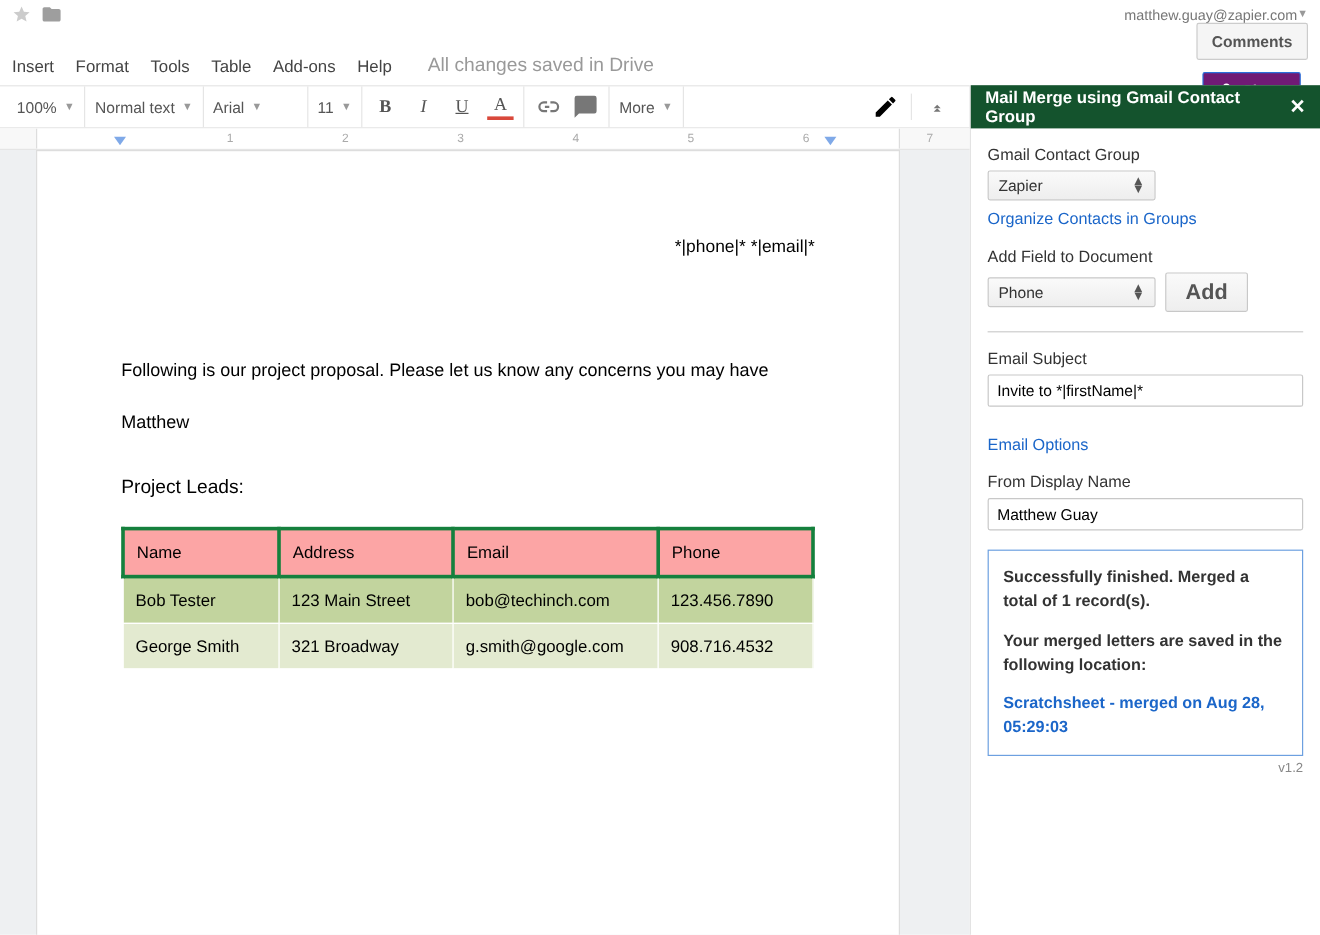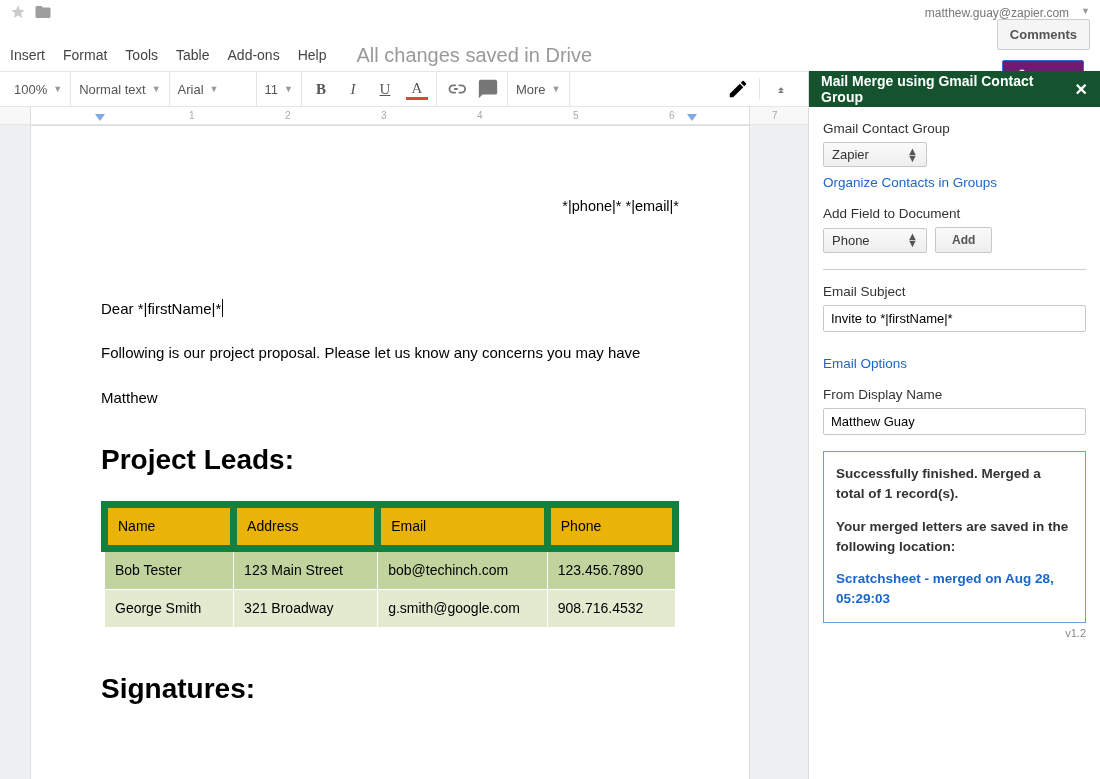--- a/index.html
+++ b/index.html
@@ -3,28 +3,28 @@
 <meta charset="utf-8">
 <style>
 * { box-sizing: border-box; margin: 0; padding: 0; }
 body { font-family: Arial, sans-serif; font-size: 13px; color: #222; background: #fff; overflow: hidden; width: 1100px; height: 779px; }
 
 
 .header-top { height: 26px; display: flex; align-items: center; padding: 0 10px; justify-content: space-between; }
 .header-top-left { display: flex; align-items: center; gap: 8px; }
 .star-icon svg { width: 16px; height: 16px; fill: #ccc; }
 .folder-icon svg { width: 18px; height: 18px; fill: #9e9e9e; }
-.header-top-right { display: flex; gap: 12px; color: #777; font-size: 12px; padding-left: 22px; }
+.header-top-right { display: flex; gap: 0; color: #777; font-size: 12px; padding-left: 22px; }
 .header-top-right .chev { font-size: 9px; color: #999; }
 
 
 .menubar { height: 32px; display: flex; align-items: center; padding: 0 10px; justify-content: space-between; margin-top: 13px; }
 .menubar-left { display: flex; align-items: center; gap: 18px; font-size: 14px; color: #444; }
 .menubar-left .menu-item { cursor: pointer; }
-.save-status { color: #999; font-size: 20px; margin-left: 12px; }
+.save-status { color: #999; font-size: 16px; margin-left: 12px; }
 .menubar-right { display: flex; align-items: center; gap: 10px; flex-direction: column; }
 .btn-comments { background: #f5f5f5; border: 1px solid #ccc; border-radius: 2px; padding: 7px 12px; font-size: 13px; font-weight: bold; color: #555; cursor: pointer; }
 .btn-share { background: #701a75; border: 1px solid #2a6fd9; border-radius: 2px; padding: 7px 12px; font-size: 13px; font-weight: bold; color: #fff; cursor: pointer; display: flex; align-items: center; gap: 6px; }
 .btn-share svg { width: 14px; height: 14px; fill: #fff; }
 
 
 .toolbar { height: 36px; border-top: 1px solid #e5e5e5; border-bottom: 1px solid #e5e5e5; display: flex; align-items: center; padding: 0 6px; color: #555; font-size: 13px; }
 .tb-group { display: flex; align-items: center; height: 100%; padding: 0 8px; border-right: 1px solid #e5e5e5; gap: 10px; }
 .tb-group:last-child { border-right: none; }
 .tb-dd { display: flex; align-items: center; gap: 6px; cursor: pointer; }
@@ -41,35 +41,35 @@
 .ruler .page-ruler { position: absolute; left: 30px; width: 720px; height: 100%; background: #fff; border-left: 1px solid #ddd; border-right: 1px solid #ddd; }
 .ruler .tick { position: absolute; top: 3px; font-size: 10px; color: #aaa; }
 .ruler .marker { position: absolute; top: 7px; width: 0; height: 0; border-left: 5px solid transparent; border-right: 5px solid transparent; border-top: 7px solid #7fa9e8; }
 .doc-area { flex: 1; background: #eef0f2; position: relative; overflow: hidden; }
 .page { background: #fff; width: 720px; margin-left: 30px; min-height: 900px; border: 1px solid #ddd; padding: 70px 70px 40px 70px; font-size: 15px; color: #000; line-height: 1.5; }
 .page .hdr-right { text-align: right; font-size: 14.5px; margin-bottom: 80px; }
 .page .greeting { margin-bottom: 22px; position: relative; }
 .page .cursor { display: inline-block; width: 1px; height: 18px; background: #000; vertical-align: text-bottom; margin-left: 1px; }
 .page .body-text { margin-bottom: 22px; }
 .page .signoff { margin-bottom: 30px; }
-.page h2 { font-size: 28px; font-weight: bold; margin-bottom: 20px; }
+.page h2 { font-size: 16px; font-weight: normal; margin-bottom: 20px; }
 .doc-table { border-collapse: collapse; width: 100%; font-size: 14px; margin-bottom: 40px; }
-.doc-table th { background: #eab308; text-align: left; font-weight: normal; padding: 8px 10px; border: 7px solid #15803d; }
+.doc-table th { background: #fca5a5; text-align: left; font-weight: normal; padding: 8px 10px; border: 3px solid #15803d; }
 .doc-table td { padding: 8px 10px; border: 1px solid #fff; }
 .doc-table tr.r0 td { background: #c2d49e; }
 .doc-table tr.r1 td { background: #e3ead0; }
 .sb-close { cursor: pointer; font-size: 16px; }
 .sb-body { padding: 14px 14px 6px 14px; font-size: 13px; color: #333; overflow-y: auto; flex: 1; }
 .sb-label { font-weight: normal; font-size: 13.5px; margin-bottom: 6px; }
-.sb-select { display: inline-flex; align-items: center; justify-content: space-between; background: linear-gradient(#fafafa,#eee); border: 1px solid #c8c8c8; border-radius: 2px; padding: 4px 8px; font-size: 13px; width: 104px; cursor: pointer; }
+.sb-select { display: inline-flex; align-items: center; justify-content: space-between; background: linear-gradient(#fafafa,#eee); border: 1px solid #c8c8c8; border-radius: 2px; padding: 4px 8px; font-size: 13px; width: 140px; cursor: pointer; }
 .sb-select .sortchev { font-size: 11px; color: #555; line-height: 7px; }
 .sb-link { color: #1b66c9; font-size: 13.5px; cursor: pointer; display: inline-block; margin-top: 8px; }
 .sb-row { margin-bottom: 16px; }
 .sb-hr { border: none; border-top: 1px solid #ccc; margin: 2px 0 14px 0; }
-.sb-add-btn { display: inline-flex; align-items: center; justify-content: center; background: linear-gradient(#fafafa,#eee); border: 1px solid #c8c8c8; border-radius: 2px; padding: 5px 16px; font-size: 12px; font-weight: bold; color: #555; margin-left: 8px; cursor: pointer; }
+.sb-add-btn { display: inline-flex; align-items: center; justify-content: center; background: linear-gradient(#fafafa,#eee); border: 1px solid #c8c8c8; border-radius: 2px; padding: 5px 16px; font-size: 18px; font-weight: bold; color: #555; margin-left: 8px; cursor: pointer; }
 .sb-input { width: 100%; border: 1px solid #c8c8c8; border-radius: 2px; padding: 5px 7px; font-size: 13px; }
 .sb-status { border: 1px solid #6da0e0; padding: 12px; font-size: 13.5px; line-height: 1.5; font-weight: bold; color: #333; }
 .sb-status .loc { font-weight: bold; margin-top: 12px; }
 .sb-status .link { color: #1b66c9; font-weight: bold; margin-top: 12px; display: block; cursor: pointer; }
 .sb-version { text-align: right; font-size: 11px; color: #888; margin-top: 4px; }
 
 
 .workbench { display: flex; }
 .left-col { flex: 1; display: flex; flex-direction: column; }
 .right-col { width: 292px; border-left: 1px solid #ddd; display: flex; flex-direction: column; background: #fff; }
@@ -196,23 +196,20 @@
         <span class="tick" style="left:446px;">4</span>
         <span class="tick" style="left:542px;">5</span>
         <span class="tick" style="left:638px;">6</span>
       </div>
       <span class="tick" style="left:772px;">7</span>
     </div>
 
     <div class="doc-area">
       <div class="page">
         <div class="hdr-right">*|phone|* *|email|*</div>
-        <div class="greeting">
-          <span>Dear *|firstName|*</span><span class="cursor"></span>
-        </div>
         <div class="body-text">Following is our project proposal. Please let us know any concerns you may have</div>
         <div class="signoff">Matthew</div>
         <h2>Project Leads:</h2>
         <table class="doc-table">
           <thead>
             <tr>
               <th>Name</th>
               <th>Address</th>
               <th>Email</th>
               <th>Phone</th>
@@ -226,21 +223,20 @@
               <td>123.456.7890</td>
             </tr>
             <tr class="r1">
               <td>George Smith</td>
               <td>321 Broadway</td>
               <td style="word-break:break-all; max-width:130px;">g.smith@google.com</td>
               <td>908.716.4532</td>
             </tr>
           </tbody>
         </table>
-        <h2>Signatures:</h2>
       </div>
 
     </div>
   </div>
 
   <div class="right-col">
     <div class="right-head">
       <span>Mail Merge using Gmail Contact Group</span>
       <span class="sb-close">✕</span>
     </div>

